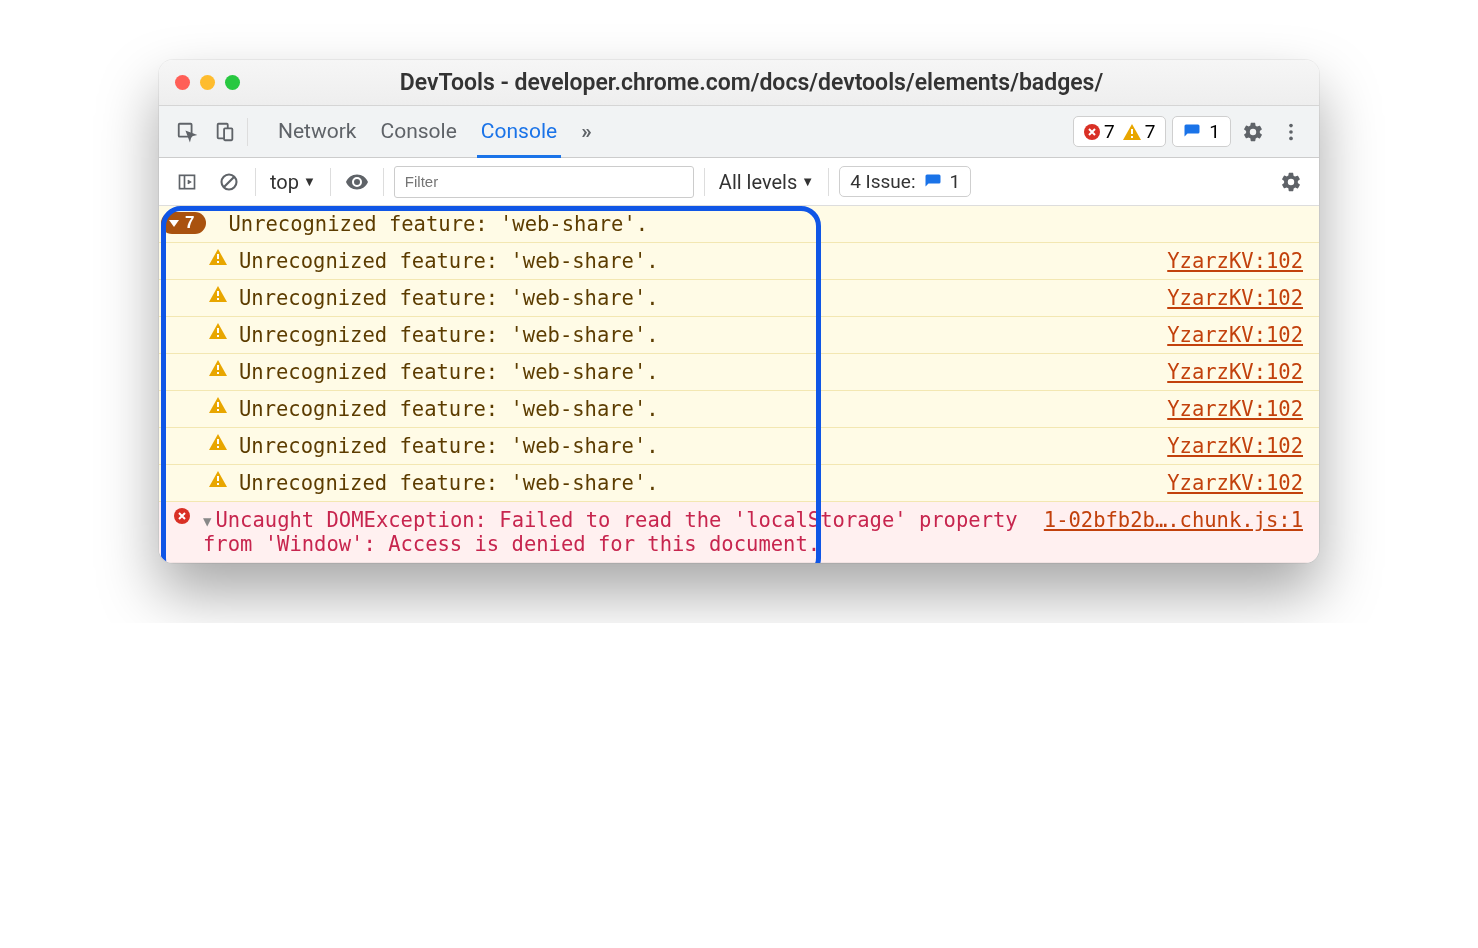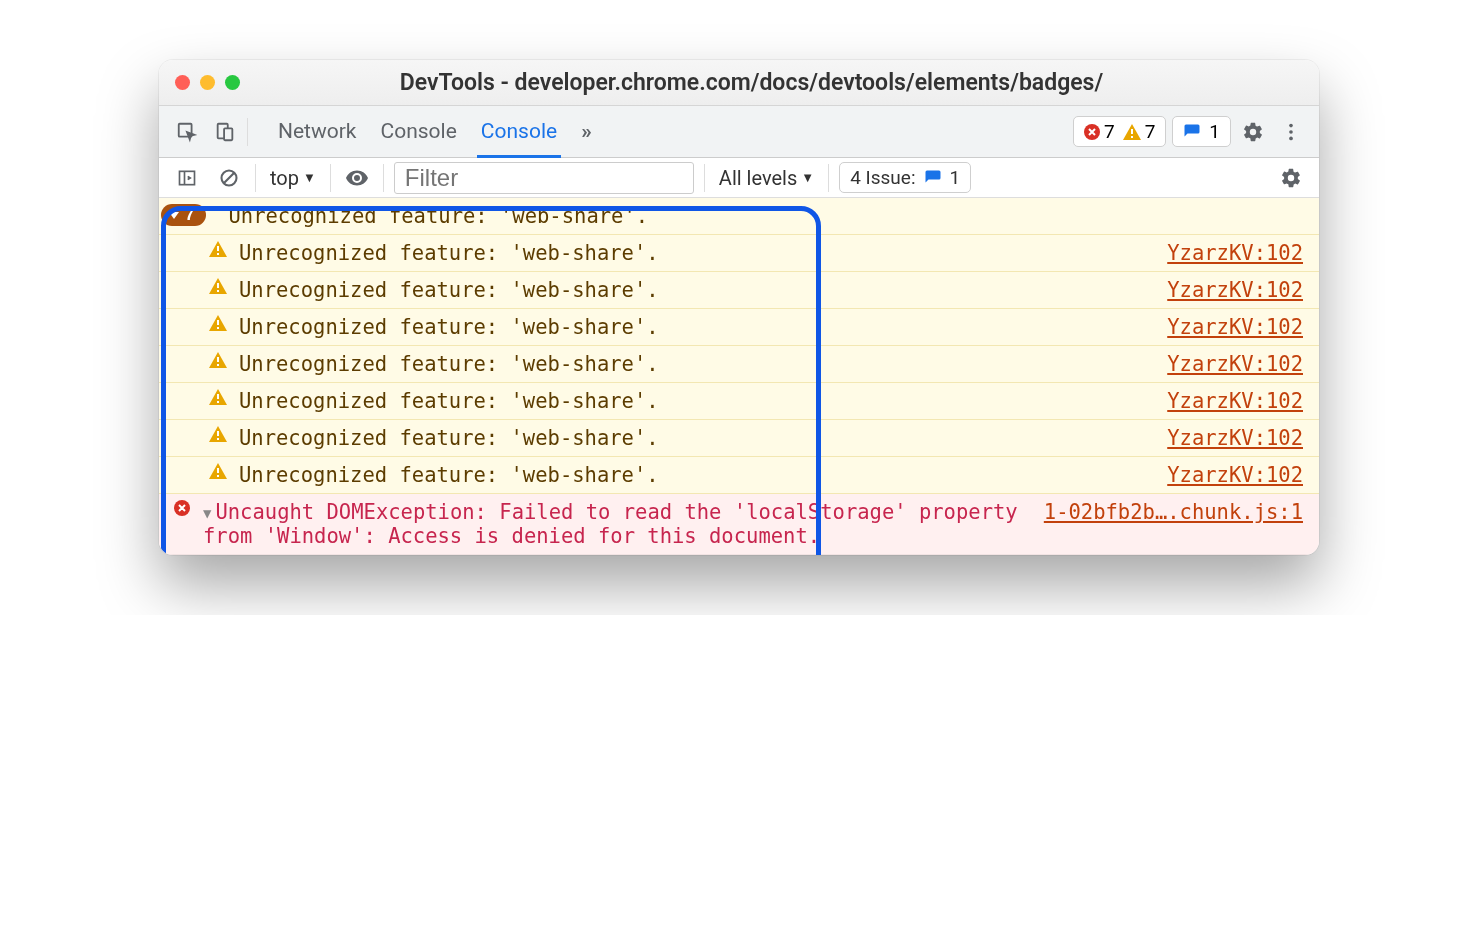--- a/index.html
+++ b/index.html
@@ -59,39 +59,39 @@
     border: 1px solid #cfcfcf;
     border-radius: 5px;
     padding: 3px 10px;
     background: #fff;
     gap: 8px;
     font-size: 19px;
   }
   .count-pair { display: flex; align-items: center; gap: 4px; }
   
   .subbar {
-    height: 40px;
+    height: 48px;
     display: flex;
     align-items: center;
     padding: 0 12px;
     gap: 10px;
     border-bottom: 1px solid #ddd;
     background: #fff;
     font-size: 20px;
     color: #333;
   }
   .vsep { width: 1px; height: 28px; background: #ddd; }
   .dropdown { display: flex; align-items: center; gap: 4px; cursor: pointer; padding: 2px 4px;}
   .filter-input {
     flex: 1;
     border: 1px solid #ccc;
     border-radius: 3px;
     height: 32px;
     padding: 0 10px;
-    font-size: 24px;
+    font-size: 15px;
     color: #777;
     max-width: 300px;
   }
   .issue-box {
     border: 1px solid #cfcfcf;
     border-radius: 5px;
     padding: 3px 10px;
     display: flex; align-items: center; gap: 8px;
     font-size: 19px;
   }

